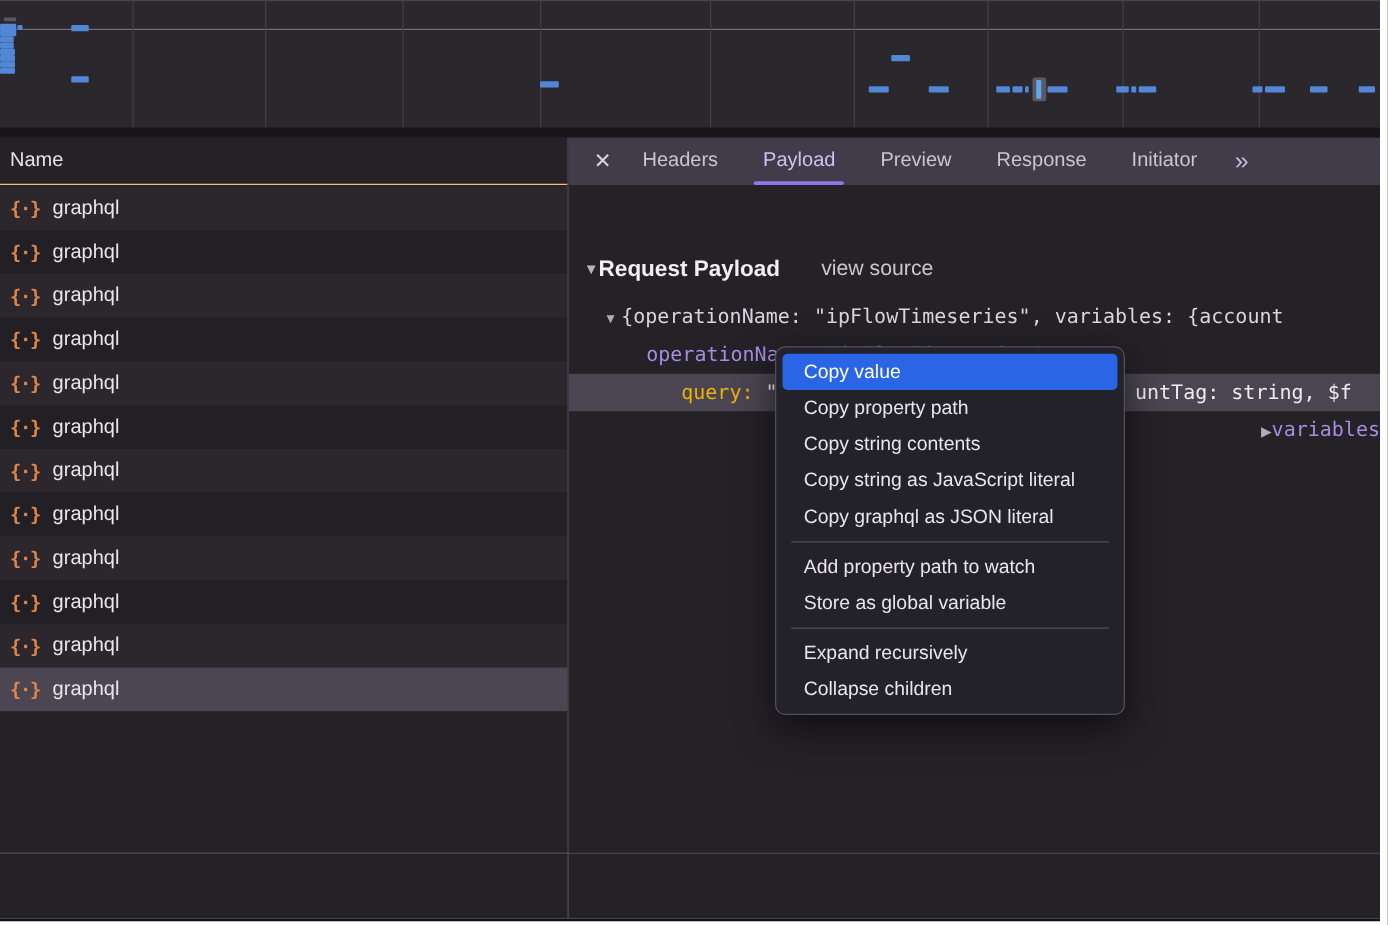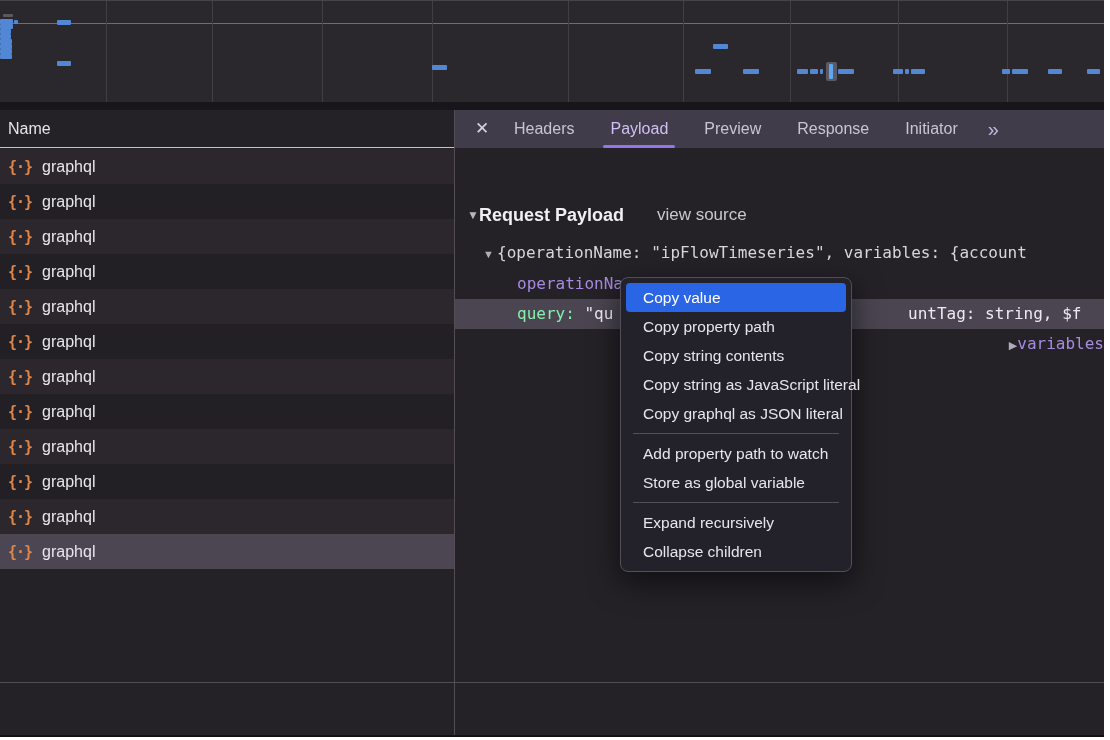--- a/index.html
+++ b/index.html
@@ -54,26 +54,26 @@
 
   .tree-row{position:absolute;left:0;right:0;height:30px;line-height:30px;white-space:nowrap;}
   .row-preview{top:90px;padding-left:28px;}
   .row-op{top:121px;padding-left:62px;}
   .row-query{top:151px;padding-left:62px;background:#4a4550;}
   .row-vars{top:181px;padding-left:48px;text-align:right;}
   .tree-caret{color:#b0adb8;font-size:11px;font-family:"Liberation Sans",sans-serif;
               display:inline-block;width:14px;}
   .k{color:#a78be0;}
   .v-str{color:#45a9dc;}
-  .k-sel{color:#86efac;}
+  .k-sel{color:#eab308;margin-left:28px;}
   .v-plain{color:#edeaf1;}
   .right-frag{position:absolute;left:453px;top:0;}
 
   
-  .context-menu{position:absolute;left:620px;top:277px;width:232px;box-sizing:border-box;
+  .context-menu{position:absolute;left:620px;top:277px;width:280px;box-sizing:border-box;
                 background:#232129;border:1px solid #524f59;border-radius:8px;
                 box-shadow:0 10px 30px rgba(0,0,0,.55);padding:5px 0;z-index:10;}
   .menu-item{height:29px;line-height:29px;padding-left:17px;margin:0 5px;font-size:15.5px;
              color:#e8e5ec;border-radius:4px;white-space:nowrap;}
   .menu-item.highlighted{background:#2a65e5;color:#ffffff;}
   .menu-sep{height:1px;background:#524f58;margin:5px 12px;}
 </style>
 </head>
 <body>
 

